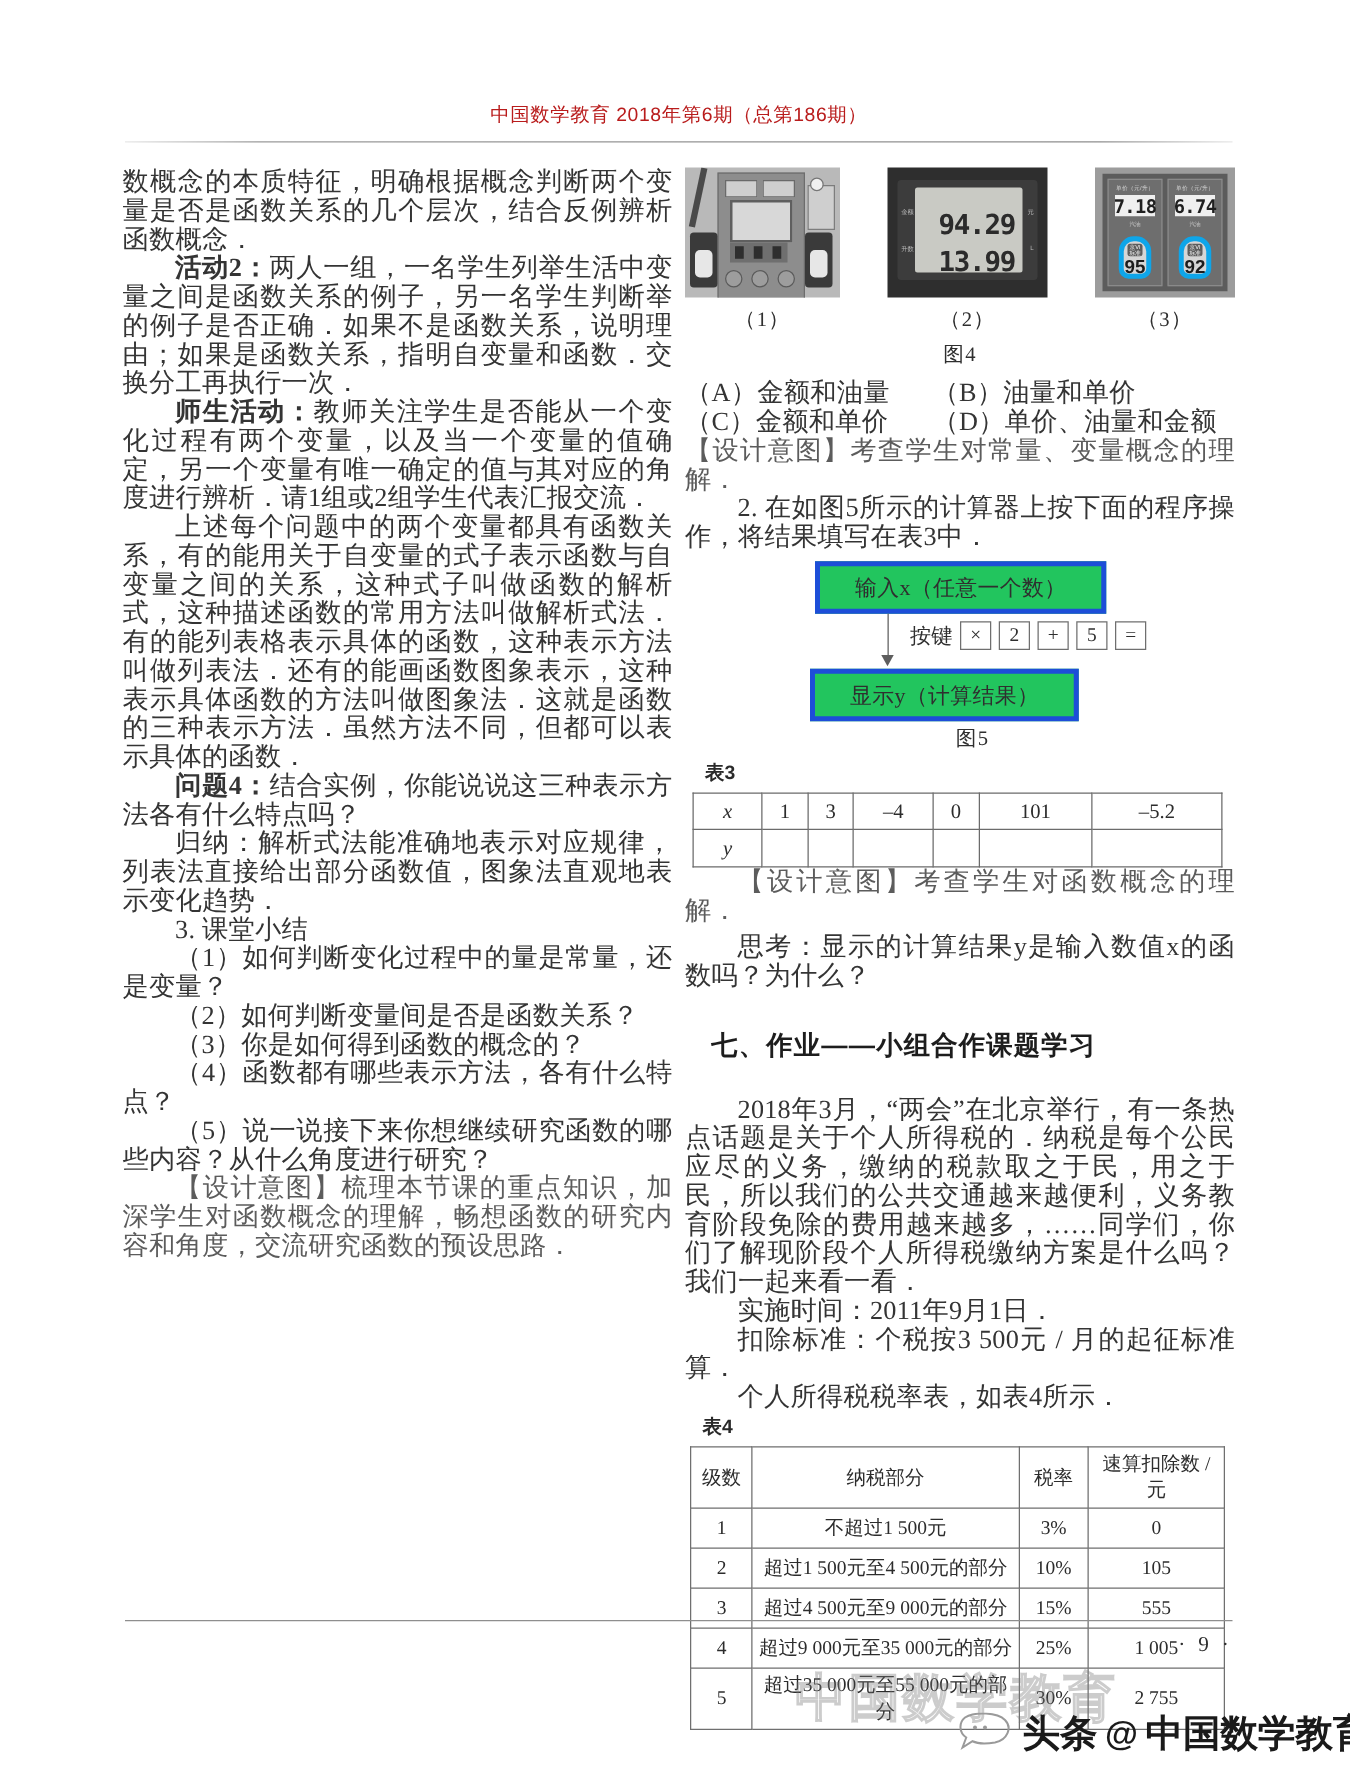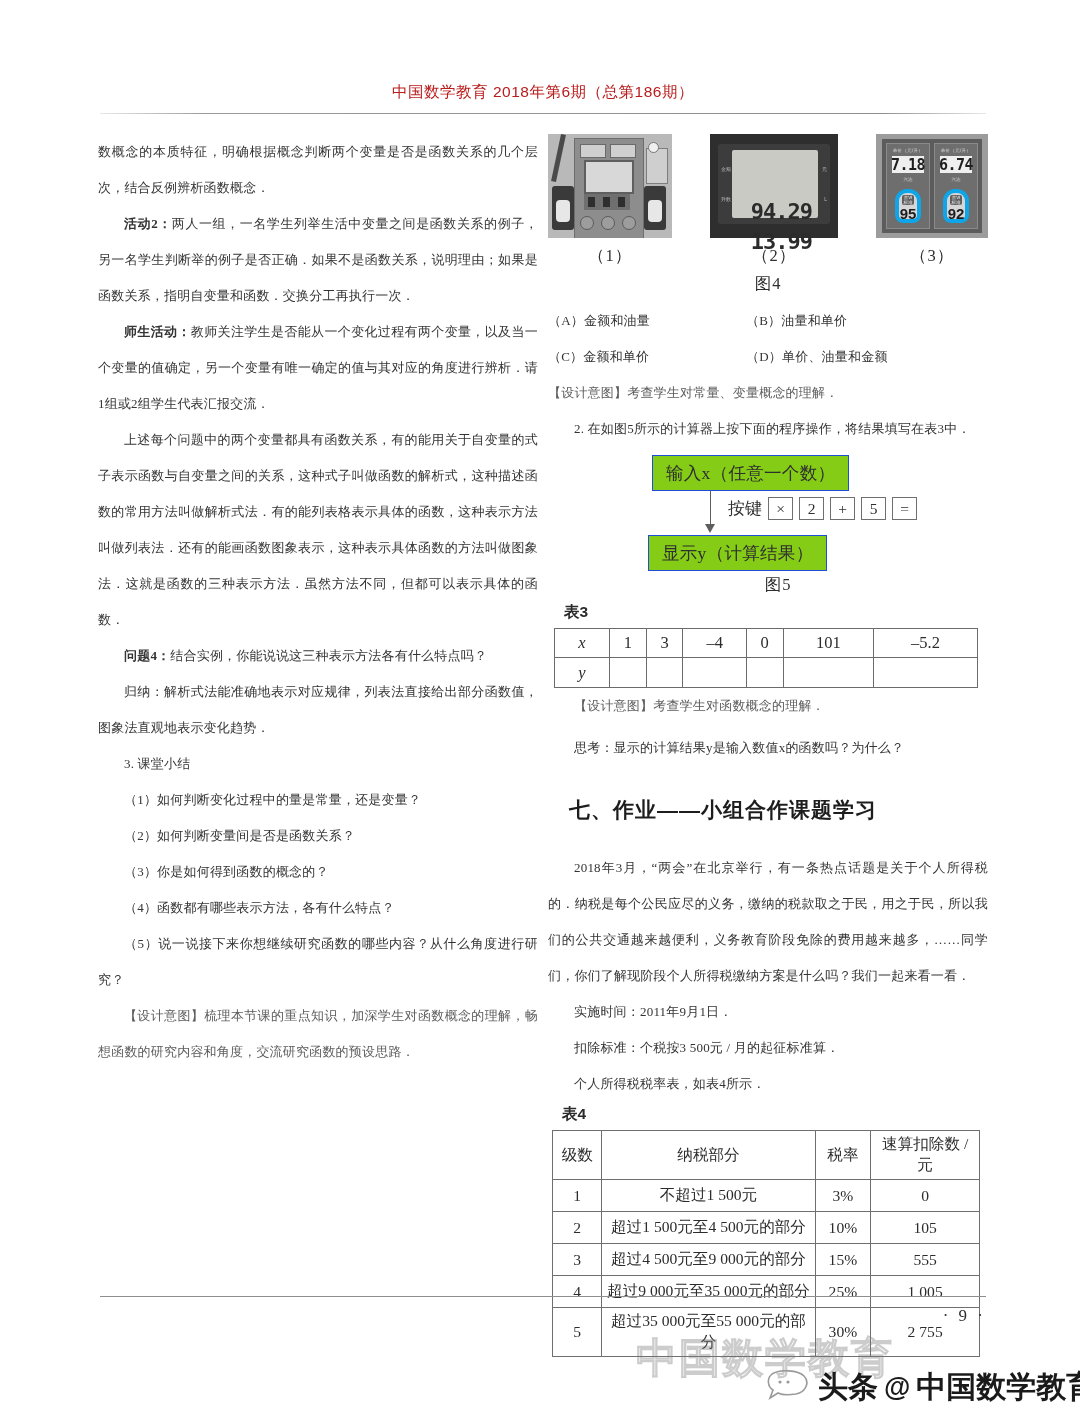--- a/index.html
+++ b/index.html
@@ -23,21 +23,21 @@
     background:linear-gradient(90deg,#e8e8e8,#9a9a9a 12%,#8e8e8e 88%,#e8e8e8);
   }
 
   
   .col{position:absolute;top:134px;width:440px;}
   .col-left{left:98px;}
   .col-right{left:548px;}
 
   p{
     margin:0 0 0 0;
-    font-size:13px;line-height:36px;
+    font-size:21px;line-height:23px;
     text-align:justify;text-align-last:left;
     text-justify:inter-ideograph;
     letter-spacing:.2px;
     color:#343434;
   }
   p.ind{text-indent:2em;}
   .lighter{color:#5c5c5c;}
   .bold{font-weight:700;}
   .sec{
     font-family:"Liberation Sans","DejaVu Sans",sans-serif;
@@ -68,21 +68,21 @@
   .ph1 .pole{position:absolute;left:8px;top:0;width:5px;height:48px;background:#4a4a4a;transform:rotate(12deg);}
   .ph1 .side{position:absolute;left:98px;top:14px;width:20px;height:34px;background:#cfcfcf;border:1px solid #7d7d7d;}
   .ph1 .dot{position:absolute;left:100px;top:8px;width:9px;height:9px;border-radius:50%;background:#f0f0f0;border:1px solid #777;}
 
   
   .ph2{width:128px;height:104px;background:#2e2e2e;position:relative;}
   .ph2 .frame{position:absolute;left:8px;top:10px;right:8px;bottom:14px;background:#3c3c3c;border-radius:3px;}
   .ph2 .glass{position:absolute;left:22px;top:16px;width:86px;height:68px;background:#c9cac4;border-radius:2px;}
   .ph2 .num{
     position:absolute;right:6px;font-family:"DejaVu Sans Mono","Liberation Mono",monospace;
-    font-size:22px;font-weight:700;color:#2b2b2b;letter-spacing:-1px;line-height:1;margin-top:31px;
+    font-size:22px;font-weight:700;color:#2b2b2b;letter-spacing:-1px;line-height:1;
   }
   .ph2 .n1{top:20px;} .ph2 .n2{top:50px;}
   .ph2 .lb{position:absolute;left:11px;font-size:5px;color:#b9b9b9;font-family:"Liberation Sans",sans-serif;}
   .ph2 .lb1{top:32px;} .ph2 .lb2{top:62px;}
   .ph2 .rb{position:absolute;right:11px;font-size:5px;color:#b9b9b9;font-family:"Liberation Sans",sans-serif;}
   .ph2 .rb1{top:32px;} .ph2 .rb2{top:62px;}
 
   
   .ph3{width:112px;height:104px;background:#9c9c9c;position:relative;padding:0;}
   .ph3 .inner{position:absolute;left:6px;top:5px;right:6px;bottom:5px;background:#5c5c5c;display:flex;gap:4px;padding:4px;box-sizing:border-box;}
@@ -98,22 +98,22 @@
     position:absolute;left:8px;right:8px;bottom:5px;height:34px;background:#d6d6d6;
     border-radius:12px 12px 8px 8px;border:4px solid #0ea5e9;
     display:flex;flex-direction:column;align-items:center;justify-content:flex-start;padding-top:2px;box-sizing:border-box;
   }
   .ph3 .badge .bt{font-size:4.5px;color:#3c3c3c;font-family:"Liberation Sans",sans-serif;background:#5d5d5d;color:#eee;width:70%;text-align:center;border-radius:2px;}
   .ph3 .badge .bn{font-family:"Liberation Sans","DejaVu Sans",sans-serif;font-size:15px;font-weight:700;color:#1c1c1c;line-height:18px;}
 
   
   .flow{width:440px;margin:8px 0 0 0;position:relative;}
   .fbox{
-    border:1px solid #1d4ed8;display:inline-block;padding:5px 13px;
-    font-size:17.5px;line-height:24px;color:#2f2f2f;background:#84cc16;letter-spacing:.3px;
+    border:4px solid #1d4ed8;display:inline-block;padding:5px 28px;
+    font-size:17.5px;line-height:24px;color:#2f2f2f;background:#22c55e;letter-spacing:.3px;
   }
   .fb1{margin-left:104px;}
   .fb2{margin-left:100px;}
   .arrowwrap{position:relative;height:44px;margin-left:100px;}
   .arrowline{position:absolute;left:62px;top:0;width:1.4px;height:38px;background:#5e5e5e;}
   .arrowhead{position:absolute;left:57px;top:33px;width:0;height:0;border-left:5px solid transparent;border-right:5px solid transparent;border-top:9px solid #5e5e5e;}
   .keyrow{position:absolute;left:80px;top:6px;display:flex;align-items:center;gap:6px;font-size:17px;color:#2f2f2f;}
   .key{border:1px solid #6f6f6f;min-width:17px;height:21px;display:flex;align-items:center;justify-content:center;padding:0 3px;font-size:15.5px;font-family:"Liberation Serif",serif;background:#fff;}
   .figcap5{text-align:center;font-size:16.5px;margin-top:3px;letter-spacing:1px;color:#2f2f2f;width:300px;margin-left:80px;}
 

